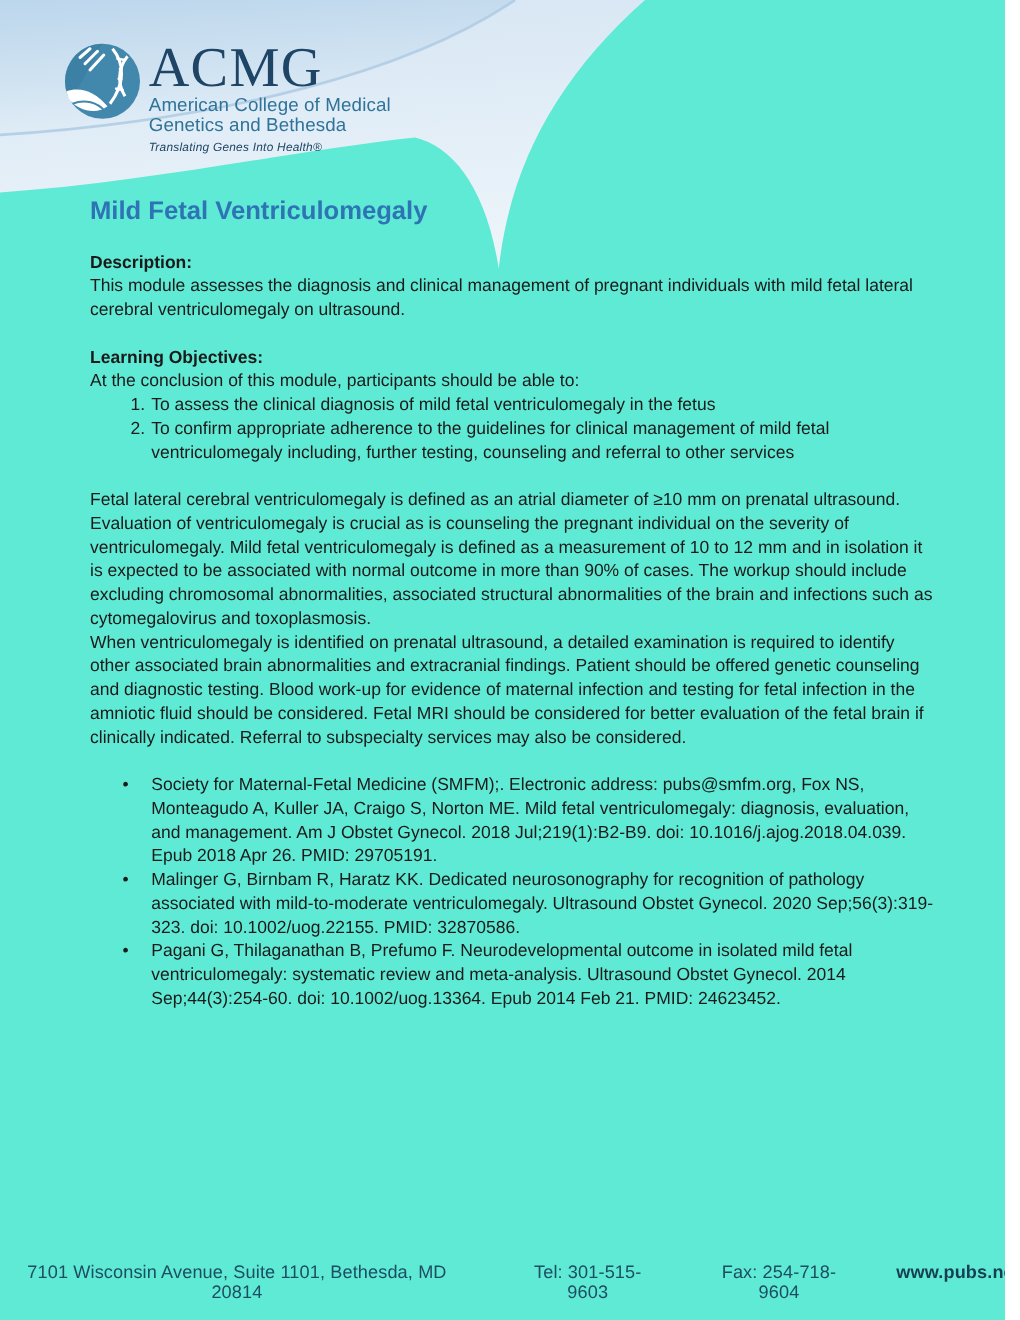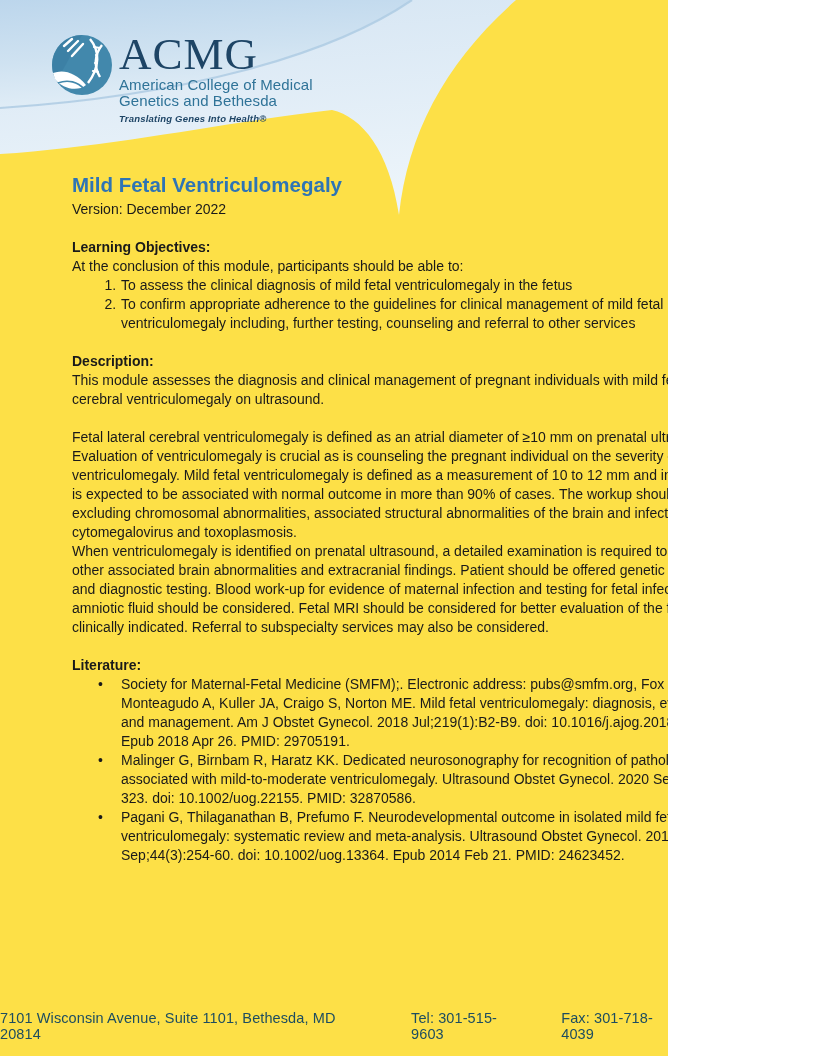--- a/index.html
+++ b/index.html
@@ -1,60 +1,60 @@
 <!DOCTYPE html>
 <html><head>
 <meta charset="utf-8">
 <style>
   html,body{margin:0;padding:0;background:#fff;}
   .page{
     position:relative;
-    width:668px;height:1056px;
+    width:804px;height:1056px;
     overflow:hidden;
-    background:#fde047;
+    background:#5eead4;
     font-family:"Liberation Sans", sans-serif;
     color:#1a1a1a;
   }
   
   .header-art{position:absolute;top:0;left:0;width:816px;height:230px;pointer-events:none;}
   
   .logo{position:absolute;top:33px;left:50px;display:flex;align-items:flex-start;}
   .logo-icon{width:64px;height:64px;flex:0 0 auto;}
   .logo-text{margin-left:5px;}
   .logo-acronym{
     font-family:"Liberation Serif", serif;
     font-size:45px;line-height:42px;letter-spacing:1px;
     color:#1e4566;font-weight:400;
   }
   .logo-name{
     font-size:15px;line-height:16px;color:#2f7398;letter-spacing:.1px;margin-top:2px;
   }
   .logo-tagline{
-    font-size:9.5px;font-weight:bold;font-style:italic;color:#1e4566;margin-top:4px;letter-spacing:.2px;
+    font-size:9.5px;font-weight:normal;font-style:italic;color:#1e4566;margin-top:4px;letter-spacing:.2px;
   }
   
   .doc{position:absolute;left:72px;top:156px;width:676px;font-size:14px;line-height:19px;}
-  .doc-title{margin:16px 0 3px 0;font-size:20.5px;line-height:25px;font-weight:bold;color:#2e74b5;}
+  .doc-title{margin:0 0 3px 0;font-size:20.5px;line-height:25px;font-weight:bold;color:#2e74b5;}
   .doc-version{margin:0;}
   .section{margin-top:19px;}
   .sec-heading{font-weight:bold;margin:0;}
   .sec-body{margin:0;}
   .para + .para{}
   ol.objectives{margin:0;padding:0 0 0 48px;}
   ol.objectives li{margin:0;padding-left:1px;}
   ul.refs{margin:0;padding:0;list-style:none;}
   ul.refs li{position:relative;margin:0;padding-left:49px;}
   ul.refs li .bullet{
     position:absolute;left:26px;top:0;width:20px;text-align:left;
   }
   
   .footer{
     position:absolute;left:0;top:1010px;width:816px;
     display:flex;justify-content:center;align-items:baseline;gap:32px;
-    font-size:14.5px;color:#1d4d60;letter-spacing:.1px;
+    font-size:14.5px;color:#1d4d60;letter-spacing:.1px;text-align:center;
   }
   .footer .site{font-weight:bold;color:#173f52;text-decoration:none;}
 </style>
 </head>
 <body>
 
 <div class="page">
 
   <svg class="header-art" viewBox="0 0 816 230" aria-hidden="true">
     <defs>
@@ -107,43 +107,41 @@
         <span>American College of Medical</span><br>
         <span>Genetics and Bethesda</span>
       </div>
       <div class="logo-tagline">Translating Genes Into Health®</div>
     </div>
   </div>
 
   <div class="doc">
 
     <h1 class="doc-title">Mild Fetal Ventriculomegaly</h1>
-    <p class="doc-version">Version: December 2022</p>
+
+    <div class="section">
+      <p class="sec-heading">Description:</p>
+      <p class="sec-body">This module assesses the diagnosis and clinical management of pregnant individuals with mild fetal lateral cerebral ventriculomegaly on ultrasound.</p>
+    </div>
 
     <div class="section">
       <p class="sec-heading">Learning Objectives:</p>
       <p class="sec-body">At the conclusion of this module, participants should be able to:</p>
       <ol class="objectives">
         <li>To assess the clinical diagnosis of mild fetal ventriculomegaly in the fetus</li>
         <li>To confirm appropriate adherence to the guidelines for clinical management of mild fetal ventriculomegaly including, further testing, counseling and referral to other services</li>
       </ol>
     </div>
 
     <div class="section">
-      <p class="sec-heading">Description:</p>
-      <p class="sec-body">This module assesses the diagnosis and clinical management of pregnant individuals with mild fetal lateral cerebral ventriculomegaly on ultrasound.</p>
-    </div>
-
-    <div class="section">
       <p class="sec-body para">Fetal lateral cerebral ventriculomegaly is defined as an atrial diameter of ≥10 mm on prenatal ultrasound. Evaluation of ventriculomegaly is crucial as is counseling the pregnant individual on the severity of ventriculomegaly. Mild fetal ventriculomegaly is defined as a measurement of 10 to 12 mm and in isolation it is expected to be associated with normal outcome in more than 90% of cases. The workup should include excluding chromosomal abnormalities, associated structural abnormalities of the brain and infections such as cytomegalovirus and toxoplasmosis.</p>
       <p class="sec-body para">When ventriculomegaly is identified on prenatal ultrasound, a detailed examination is required to identify other associated brain abnormalities and extracranial findings. Patient should be offered genetic counseling and diagnostic testing. Blood work-up for evidence of maternal infection and testing for fetal infection in the amniotic fluid should be considered. Fetal MRI should be considered for better evaluation of the fetal brain if clinically indicated. Referral to subspecialty services may also be considered.</p>
     </div>
 
     <div class="section">
-      <p class="sec-heading">Literature:</p>
       <ul class="refs">
         <li>
           <span class="bullet">•</span>
           <span>Society for Maternal-Fetal Medicine (SMFM);. Electronic address: pubs@smfm.org, Fox NS, Monteagudo A, Kuller JA, Craigo S, Norton ME. Mild fetal ventriculomegaly: diagnosis, evaluation, and management. Am J Obstet Gynecol. 2018 Jul;219(1):B2-B9. doi: 10.1016/j.ajog.2018.04.039. Epub 2018 Apr 26. PMID: 29705191.</span>
         </li>
         <li>
           <span class="bullet">•</span>
           <span>Malinger G, Birnbam R, Haratz KK. Dedicated neurosonography for recognition of pathology associated with mild-to-moderate ventriculomegaly. Ultrasound Obstet Gynecol. 2020 Sep;56(3):319-323. doi: 10.1002/uog.22155. PMID: 32870586.</span>
         </li>
         <li>
@@ -151,17 +149,17 @@
           <span>Pagani G, Thilaganathan B, Prefumo F. Neurodevelopmental outcome in isolated mild fetal ventriculomegaly: systematic review and meta-analysis. Ultrasound Obstet Gynecol. 2014 Sep;44(3):254-60. doi: 10.1002/uog.13364. Epub 2014 Feb 21. PMID: 24623452.</span>
         </li>
       </ul>
     </div>
 
   </div>
 
   <div class="footer">
     <span>7101 Wisconsin Avenue, Suite 1101, Bethesda, MD 20814</span>
     <span>Tel: 301-515-9603</span>
-    <span>Fax: 301-718-4039</span>
+    <span>Fax: 254-718-9604</span>
     <a href="#" class="site">www.pubs.net</a>
   </div>
 
 </div>
 
 </body></html>

